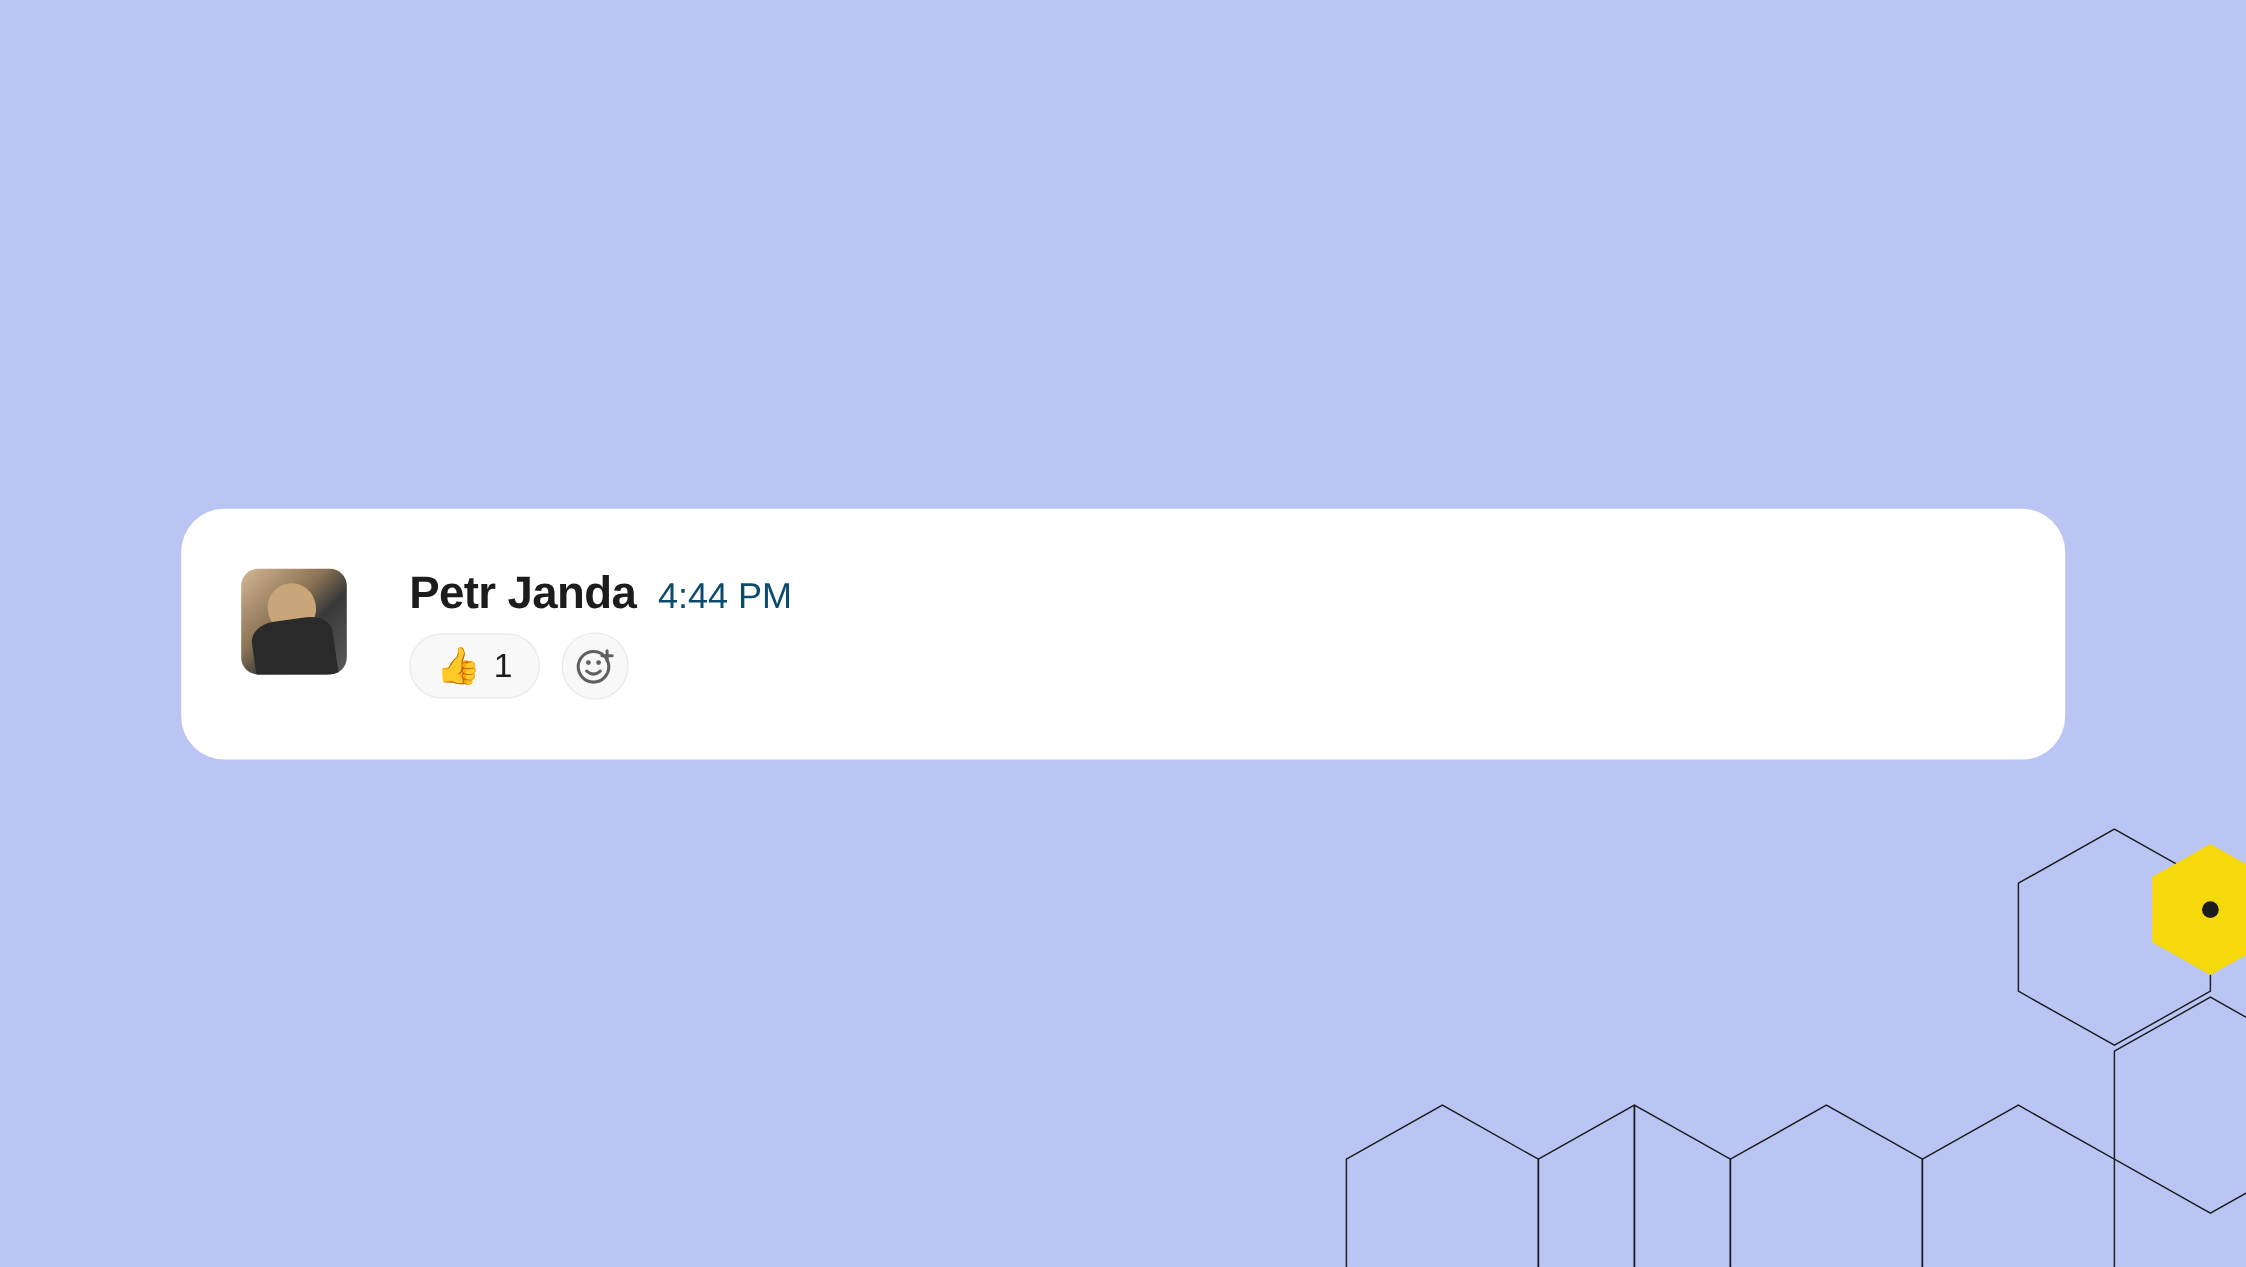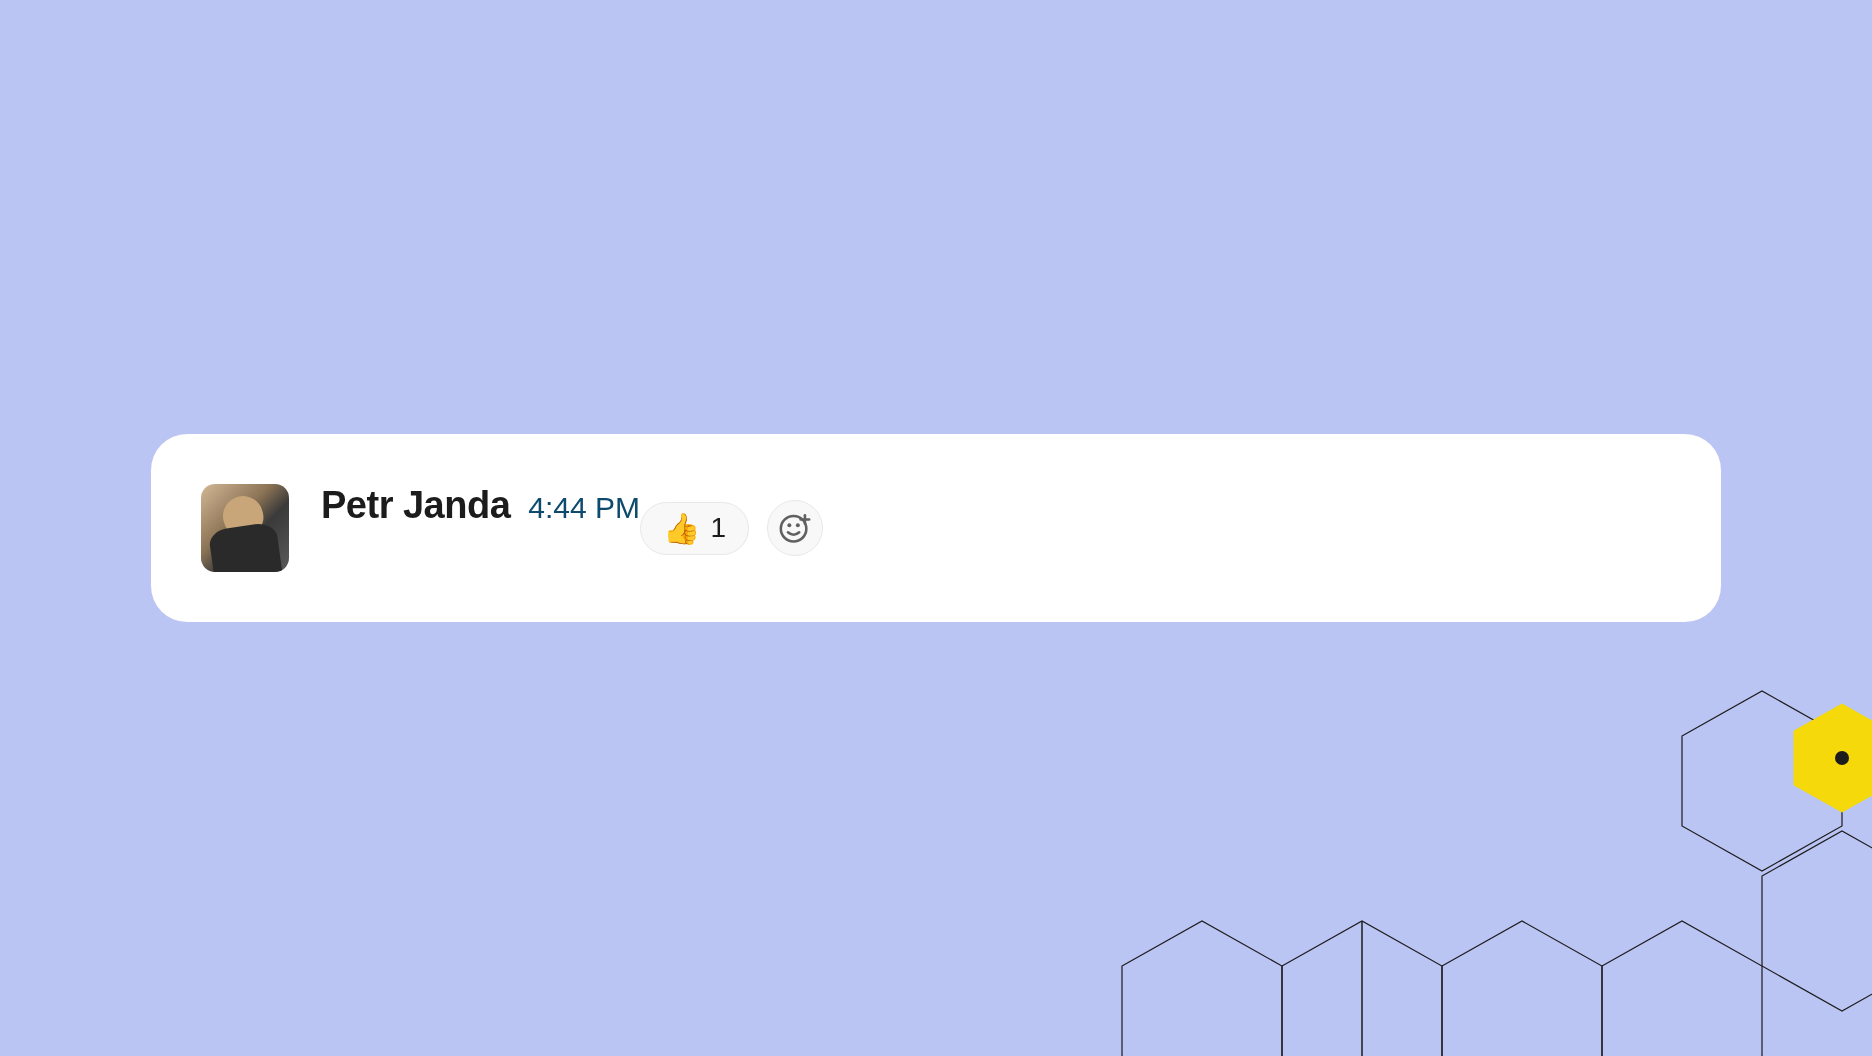--- a/index.html
+++ b/index.html
@@ -69,21 +69,22 @@
       width: 68px;
       height: 50px;
       background: #2a2a2a;
       border-radius: 30% 30% 0 0;
       transform: rotate(-8deg);
     }
     
     .message-content {
       flex: 1;
       display: flex;
-      flex-direction: row;
+      flex-direction: column;
+      margin-left: 20px;
     }
     
     .message-header {
       display: flex;
       align-items: baseline;
       gap: 18px;
       margin-bottom: 10px;
     }
     
     .author-name {

